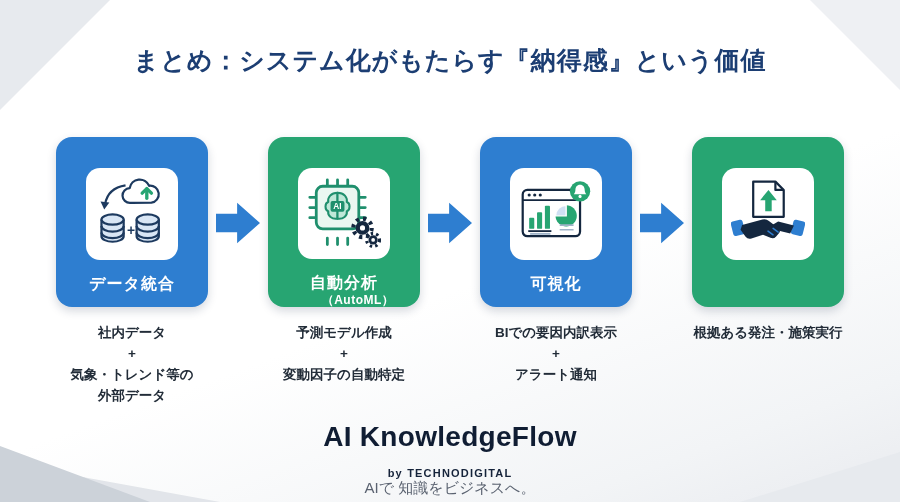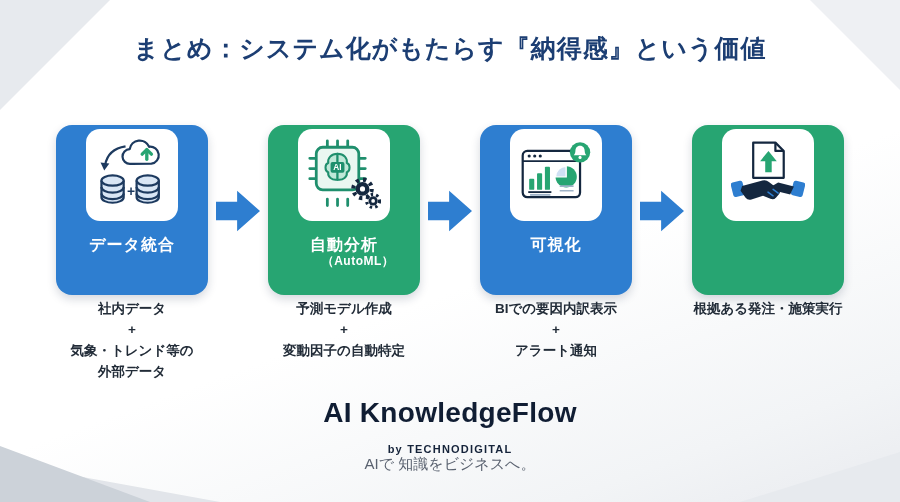--- a/index.html
+++ b/index.html
@@ -25,53 +25,53 @@
   .deco.tr{right:0;top:0;width:90px;height:90px;background:#eef0f3;
     clip-path:polygon(100% 0,0 0,100% 100%);}
   .deco.bl{left:0;bottom:0;width:150px;height:70px;background:#ccd2d9;
     clip-path:polygon(0 100%,0 20%,100% 100%);}
   .deco.bl2{left:0;bottom:0;width:220px;height:40px;background:#e2e5ea;
     clip-path:polygon(0 100%,0 0,100% 100%);}
   .deco.br{right:0;bottom:0;width:160px;height:50px;background:#e7eaee;
     clip-path:polygon(100% 100%,100% 0,0 100%);}
 
   .title{
-    padding-top:32px;text-align:center;
+    padding-top:44px;text-align:center;
     font-size:25px;font-weight:800;letter-spacing:1px;
     color:var(--title-color);
   }
   .flow-row{
     margin-top:60px;display:flex;justify-content:center;align-items:flex-start;
   }
   .step-col{width:152px;display:flex;flex-direction:column;align-items:center;}
   .card{
     width:152px;height:170px;border-radius:16px;
     display:flex;flex-direction:column;align-items:center;
     box-shadow:0 4px 10px rgba(20,40,70,.18);
   }
   .icon-box{
-    margin-top:4px;width:92px;height:92px;background:#ffffff;
+    margin-top:31px;width:92px;height:92px;background:#ffffff;
     border-radius:14px;display:flex;align-items:center;justify-content:center;
   }
   .icon-box svg{width:74px;height:74px;}
   .card-label{
     margin-top:15px;color:#ffffff;font-weight:800;font-size:16px;
     letter-spacing:1px;line-height:1.15;text-align:center;
   }
   .card-sublabel{
     display:block;color:#ffffff;font-weight:700;font-size:12px;
     letter-spacing:.5px;text-align:center;line-height:1.2;margin-left:28px;
   }
   .flow-arrow{
     width:44px;height:46px;margin:63px 8px 0 8px;flex:none;
     background:var(--accent-blue);
     clip-path:polygon(0 30%,48% 30%,48% 6%,100% 50%,48% 94%,48% 70%,0 70%);
   }
   .step-desc{
-    margin:4px -12px 0 -12px;width:176px;
+    margin:16px -12px 0 -12px;width:176px;
     text-align:center;font-size:13.5px;font-weight:700;color:#222c38;
     line-height:1.55;white-space:pre-line;
   }
   .footer{margin-top:14px;text-align:center;}
   .brand{font-size:28px;font-weight:800;color:#101d33;letter-spacing:.3px;}
   .byline{margin-top:14px;font-size:11px;font-weight:700;letter-spacing:1.2px;color:#15233a;}
   .tagline{margin-top:0;font-size:15px;color:#5a6270;}
 </style>
 </head>
 <body>

